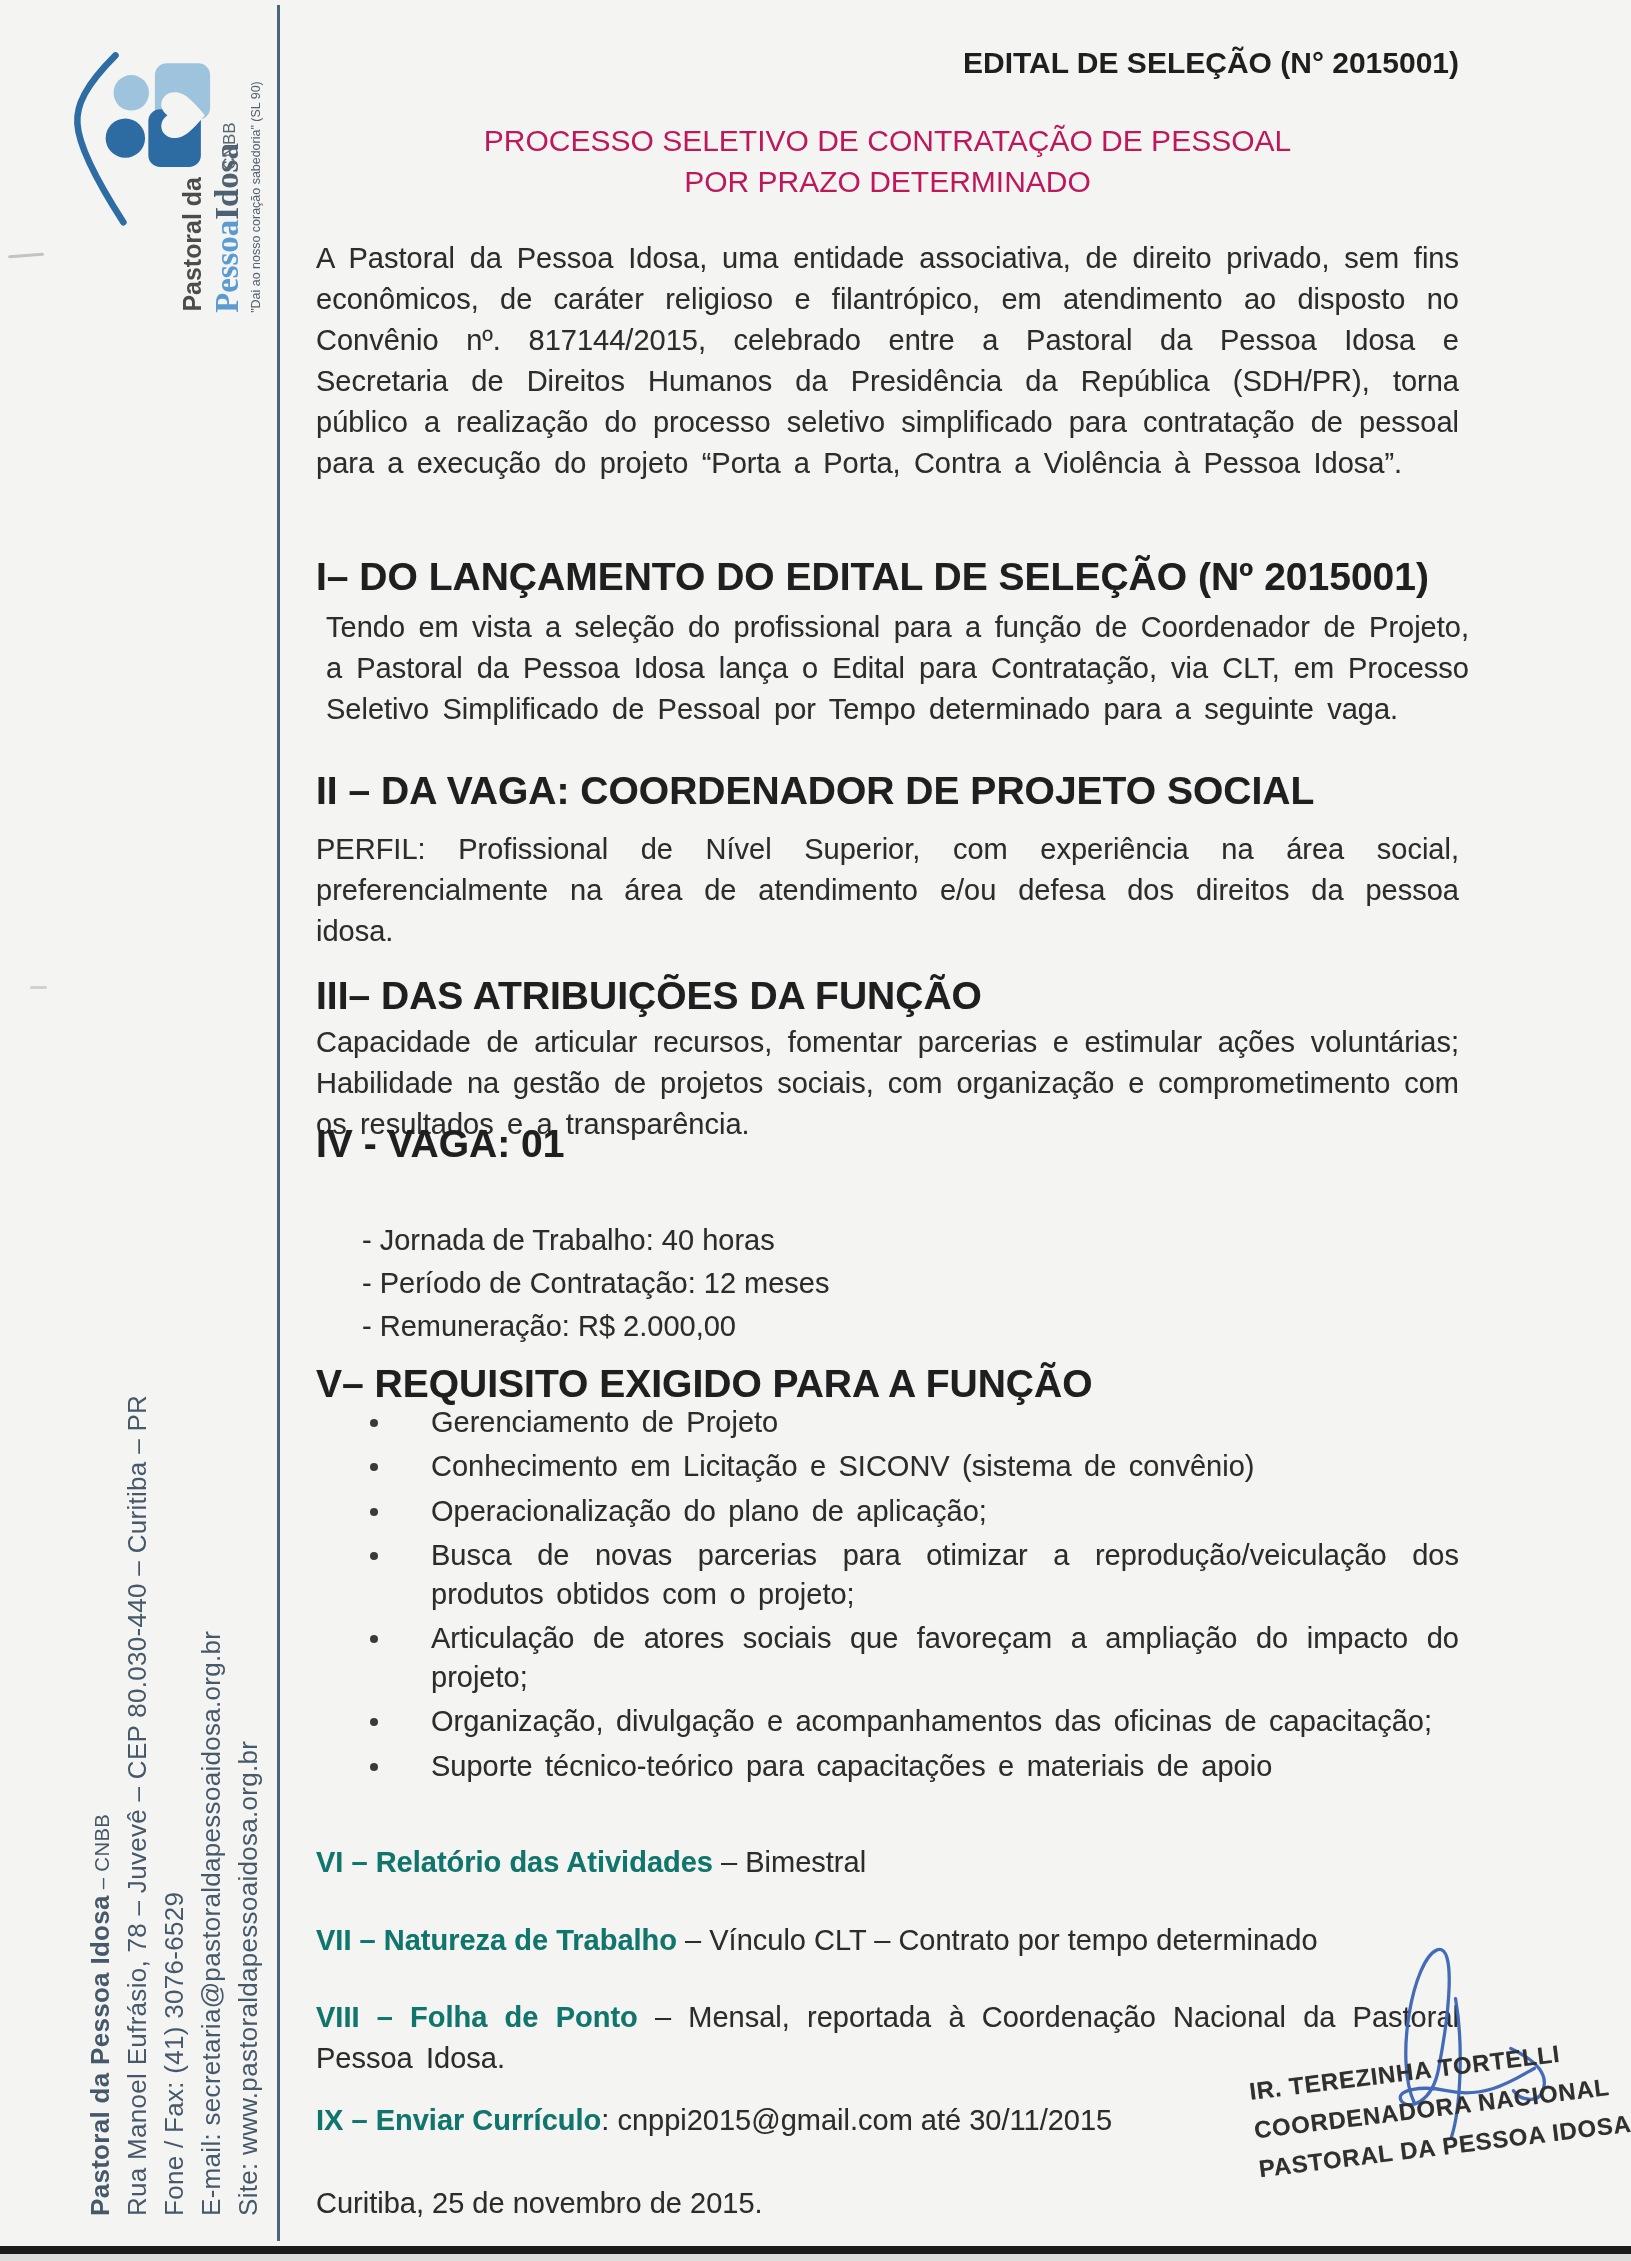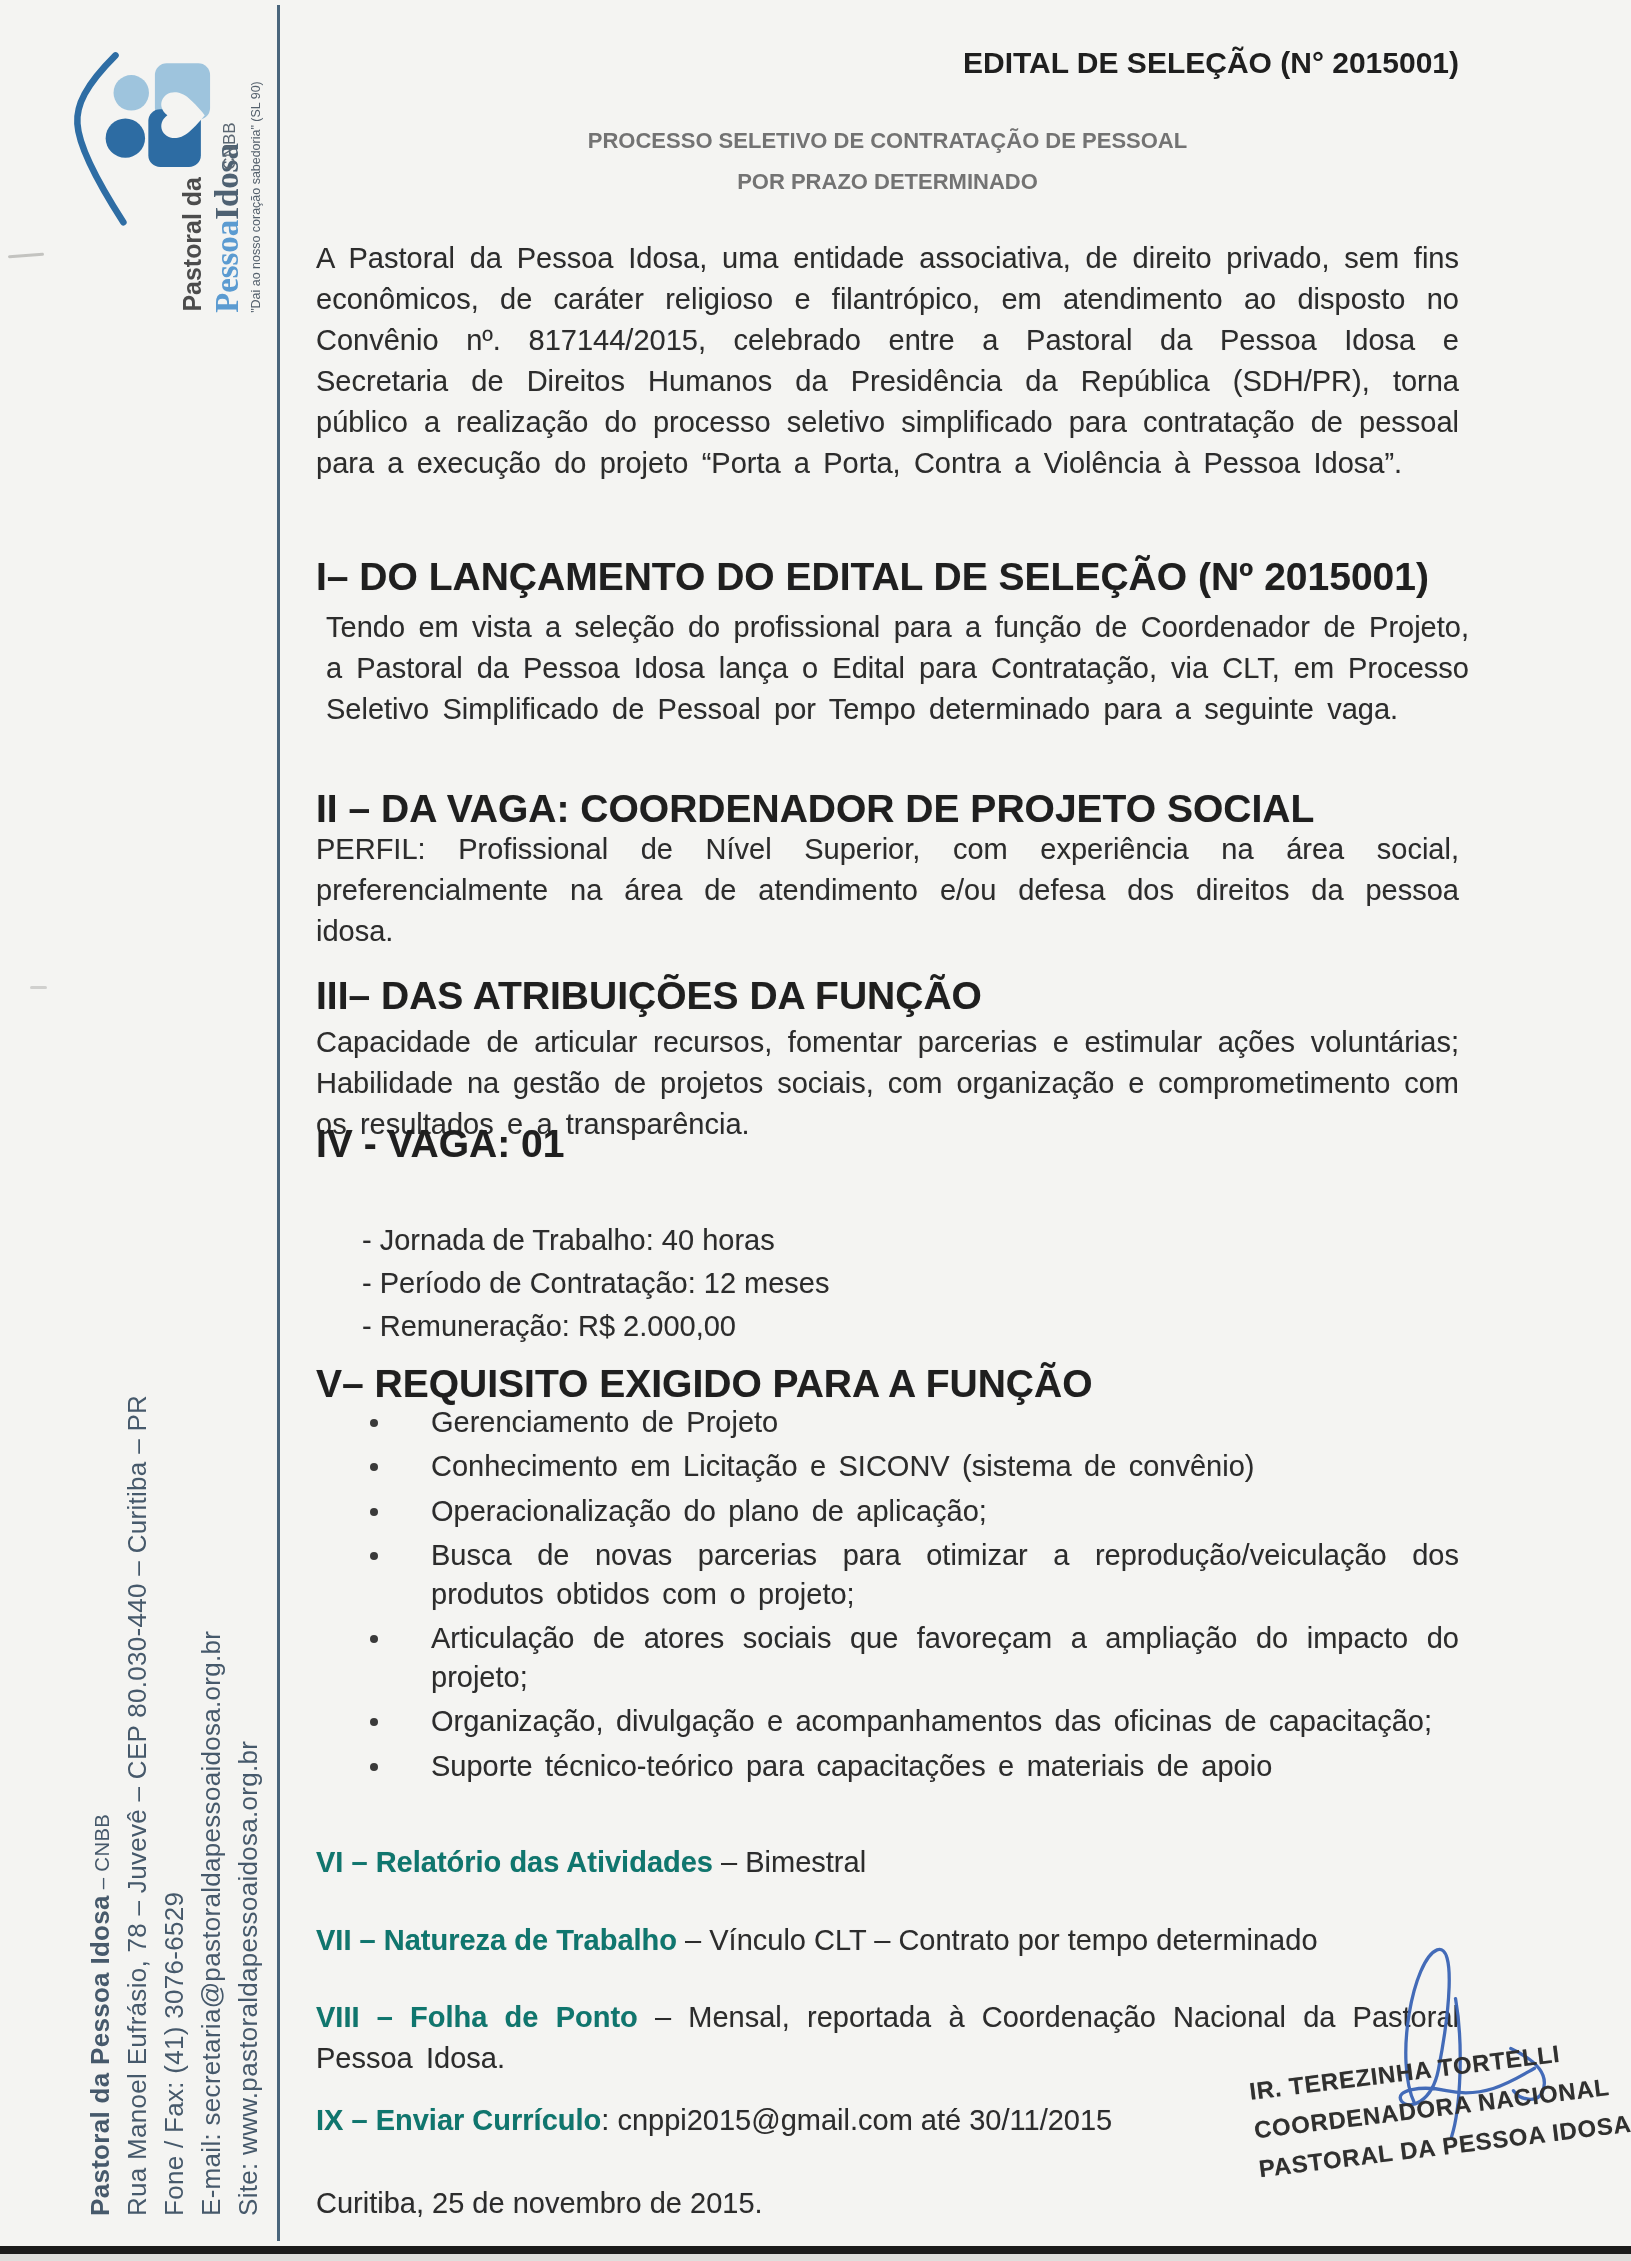--- a/index.html
+++ b/index.html
@@ -26,21 +26,21 @@
     top:2216px;height:33px;line-height:33px;
     transform-origin:0 0;transform:rotate(-90deg);
     white-space:nowrap;
     color:#46596b;font-size:26px;letter-spacing:0.3px;
   }
   .side-line .b{font-weight:bold;}
   .side-line .sm{font-size:20.4px;font-weight:400;}
   
   .col{left:316px;width:1143px;}
   .ttl{font-weight:bold;font-size:30px;color:#1f1f1f;text-align:right;white-space:nowrap;}
-  .sub{font-weight:bold;font-size:22px;color:#737373;text-align:center;line-height:41px;}
+  .sub{font-weight:normal;font-size:30px;color:#be185d;text-align:center;line-height:41px;}
   .body-txt{font-size:29px;line-height:41px;text-shadow:0 0 0.7px rgba(40,40,40,.25);}
   .just{text-align:justify;word-spacing:.18em;}
   .hd{font-weight:bold;font-size:39px;line-height:41px;color:#1f1f1f;white-space:nowrap;text-shadow:0 0 0.7px rgba(20,20,20,.3);}
   .dash-list div{padding-left:46px;line-height:43px;white-space:nowrap;}
   ul.blt{list-style:none;margin:0;padding:0;}
   ul.blt li{
     position:relative;padding-left:115px;margin-bottom:5.3px;
     line-height:39px;text-align:justify;word-spacing:.15em;
   }
   ul.blt li::before{
@@ -94,21 +94,21 @@
   <div class="abs col sub" style="top:120px;">
     <div>PROCESSO SELETIVO DE CONTRATAÇÃO DE PESSOAL</div>
     <div>POR PRAZO DETERMINADO</div>
   </div>
 
   <p class="abs col body-txt just" style="top:238px;margin:0;">A Pastoral da Pessoa Idosa, uma entidade associativa, de direito privado, sem fins econômicos, de caráter religioso e filantrópico, em atendimento ao disposto no Convênio nº. 817144/2015, celebrado entre a Pastoral da Pessoa Idosa e Secretaria de Direitos Humanos da Presidência da República (SDH/PR), torna público a realização do processo seletivo simplificado para contratação de pessoal para a execução do projeto “Porta a Porta, Contra a Violência à Pessoa Idosa”.</p>
 
   <div class="abs col hd" style="top:556px;">I– DO LANÇAMENTO DO EDITAL DE SELEÇÃO (Nº 2015001)</div>
   <p class="abs col body-txt just" style="top:597px;margin:10px;">Tendo em vista a seleção do profissional para a função de Coordenador de Projeto, a Pastoral da Pessoa Idosa lança o Edital para Contratação, via CLT, em Processo Seletivo Simplificado de Pessoal por Tempo determinado para a seguinte vaga.</p>
 
-  <div class="abs col hd" style="top:788px;">II – DA VAGA: COORDENADOR DE PROJETO SOCIAL</div>
+  <div class="abs col hd" style="top:770px;">II – DA VAGA: COORDENADOR DE PROJETO SOCIAL</div>
   <p class="abs col body-txt just" style="top:829px;margin:0;">PERFIL: Profissional de Nível Superior, com experiência na área social, preferencialmente na área de atendimento e/ou defesa dos direitos da pessoa idosa.</p>
 
   <div class="abs col hd" style="top:975px;">III– DAS ATRIBUIÇÕES DA FUNÇÃO</div>
   <p class="abs col body-txt just" style="top:1022px;margin:0;">Capacidade de articular recursos, fomentar parcerias e estimular ações voluntárias; Habilidade na gestão de projetos sociais, com organização e comprometimento com os resultados e a transparência.</p>
 
   <div class="abs col hd" style="top:1123px;">IV - VAGA: 01</div>
   <div class="abs col body-txt dash-list" style="top:1219px;">
     <div>- Jornada de Trabalho: 40 horas</div>
     <div>- Período de Contratação: 12 meses</div>
     <div>- Remuneração: R$ 2.000,00</div>

